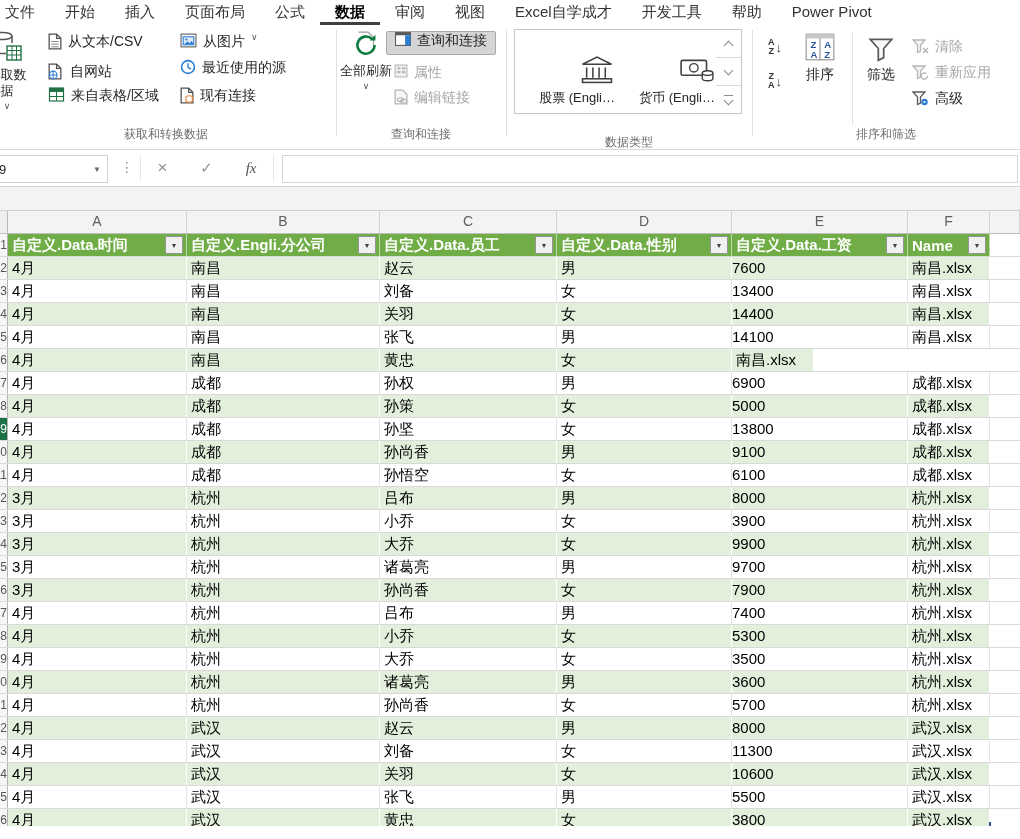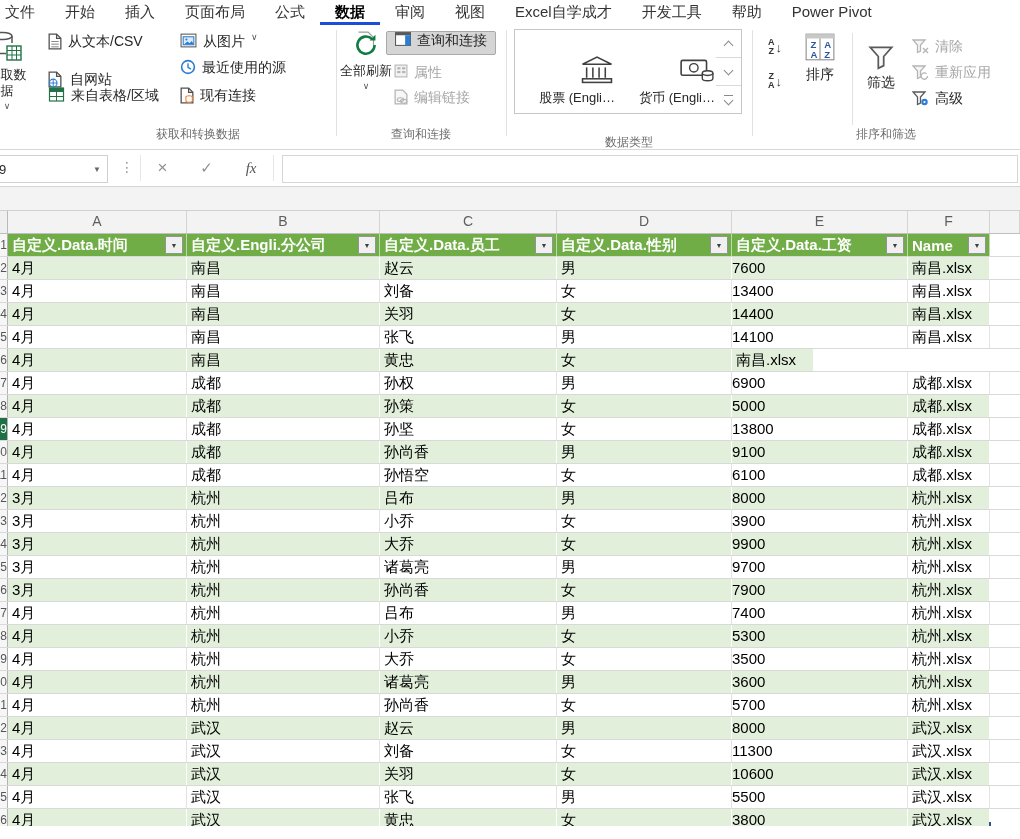--- a/index.html
+++ b/index.html
@@ -4,21 +4,21 @@
 <style>
   html,body{margin:0;padding:0;background:#fff;}
   body{width:1020px;height:839px;overflow:hidden;
        font-family:"Liberation Sans","DejaVu Sans",sans-serif;color:#262626;}
   .app{position:relative;width:1020px;height:826px;background:#701a75;overflow:hidden;}
 
   
   .tabsbar{position:absolute;top:0;left:0;right:0;height:25px;display:flex;align-items:stretch;background:#fff;}
   .tab{padding:2px 15px 0 15px;font-size:15px;line-height:20px;color:#333;border-bottom:3px solid transparent;white-space:nowrap;}
   .tab:first-child{margin-left:-10px;}
-  .tab.active{font-weight:bold;color:#000;border-bottom:3px solid #1d4ed8;text-align:center;}
+  .tab.active{font-weight:bold;color:#000;border-bottom:3px solid #404040;text-align:center;}
 
   
   .ribbon{position:absolute;top:25px;left:0;right:0;height:124px;background:#fff;border-bottom:1px solid #d8d8d8;}
   .vsep{position:absolute;top:5px;height:106px;width:1px;background:#e1e1e1;}
   .glabel{position:absolute;top:101px;font-size:12px;color:#6b6b6b;text-align:center;white-space:nowrap;}
   .bigbtn{position:absolute;display:flex;flex-direction:column;align-items:center;justify-content:flex-start;
           background:none;border:none;font-size:13px;color:#262626;gap:3px;padding:2px 2px;cursor:default;}
   .bigbtn .blab{text-align:center;line-height:16px;}
   .sbtn{position:absolute;display:flex;align-items:flex-start;gap:6px;font-size:14px;color:#262626;background:none;border:none;padding:2px 4px;white-space:nowrap;cursor:default;}
   .sbtn.disabled{color:#a6a6a6;}
@@ -118,21 +118,21 @@
             <g stroke="#8a8a8a" stroke-width="1">
               <line x1="3" y1="8" x2="10" y2="8"></line>
               <line x1="3" y1="10.5" x2="10" y2="10.5"></line>
               <line x1="3" y1="13" x2="10" y2="13"></line>
             </g>
           </svg>
       </span>
       <span>从文本/CSV</span>
     </button>
 
-    <button class="sbtn" style="left:44px;top:44px;gap:8px;">
+    <button class="sbtn" style="left:44px;top:36px;gap:8px;">
       <span>
         <svg width="14" height="17" viewBox="0 0 13 16">
             <path d="M1 1h7l4 4v10H1z" fill="#fff" stroke="#505050" stroke-width="1.2"></path>
             <path d="M8 1v4h4" fill="none" stroke="#505050" stroke-width="1.2"></path>
             <circle cx="4.8" cy="11.3" r="3.6" fill="#fff" stroke="#2B7CD3" stroke-width="1.1"></circle>
             <path d="M1.2 11.3h7.2M4.8 7.7v7.2" stroke="#2B7CD3" stroke-width="0.9"></path>
           </svg>
       </span>
       <span>自网站</span>
     </button>
@@ -177,21 +177,21 @@
         <svg width="14" height="17" viewBox="0 0 13 16">
             <path d="M1 1h7l4 4v10H1z" fill="#fff" stroke="#505050" stroke-width="1.2"></path>
             <path d="M8 1v4h4" fill="none" stroke="#505050" stroke-width="1.2"></path>
             <ellipse cx="8.5" cy="9.5" rx="3" ry="1.2" fill="#fff" stroke="#ED7D31"></ellipse>
             <path d="M5.5 9.5v3.6c0 .7 1.3 1.2 3 1.2s3-.5 3-1.2V9.5" fill="#fff" stroke="#ED7D31"></path>
           </svg>
       </span>
       <span>现有连接</span>
     </button>
 
-    <div class="glabel" style="left:0;width:332px;padding-left:32px;">获取和转换数据</div>
+    <div class="glabel" style="left:0;width:332px;">获取和转换数据</div>
     <div class="vsep" style="left:336px;"></div>
 
     <button class="bigbtn" style="left:338px;top:3px;width:56px;height:94px;">
       <span>
         <svg width="28" height="30" viewBox="0 0 26 28">
             <path d="M6 2h9l5 5v7" fill="#fff" stroke="#9a9a9a" stroke-width="1.1"></path>
             <path d="M21 14a8 8 0 1 1-2.4-5.6" fill="none" stroke="#107C41" stroke-width="2.4"></path>
             <path d="M21.8 4.5v5.4h-5.4z" fill="#107C41"></path>
           </svg>
       </span>
@@ -311,21 +311,21 @@
             <text x="19" y="16">A</text>
               <text x="19" y="25">Z</text>
           </g>
         </svg>
       </span>
       <span class="blab">排序</span>
     </button>
 
     <div class="vsep" style="left:852px;top:8px;height:92px;"></div>
 
-    <button class="bigbtn" style="left:858px;top:16px;width:46px;height:88px;font-size:14px;">
+    <button class="bigbtn" style="left:858px;top:8px;width:46px;height:88px;font-size:14px;">
       <span>
         <svg width="28" height="28" viewBox="0 0 26 26">
             <path d="M3 4h20l-7.5 8.5V21l-5 2.5V12.5z" fill="#fafafa" stroke="#5a5a5a" stroke-width="1.6"></path>
           </svg>
       </span>
       <span class="blab">筛选</span>
     </button>
 
     <button class="sbtn disabled" style="left:908px;top:11px;">
       <span>

